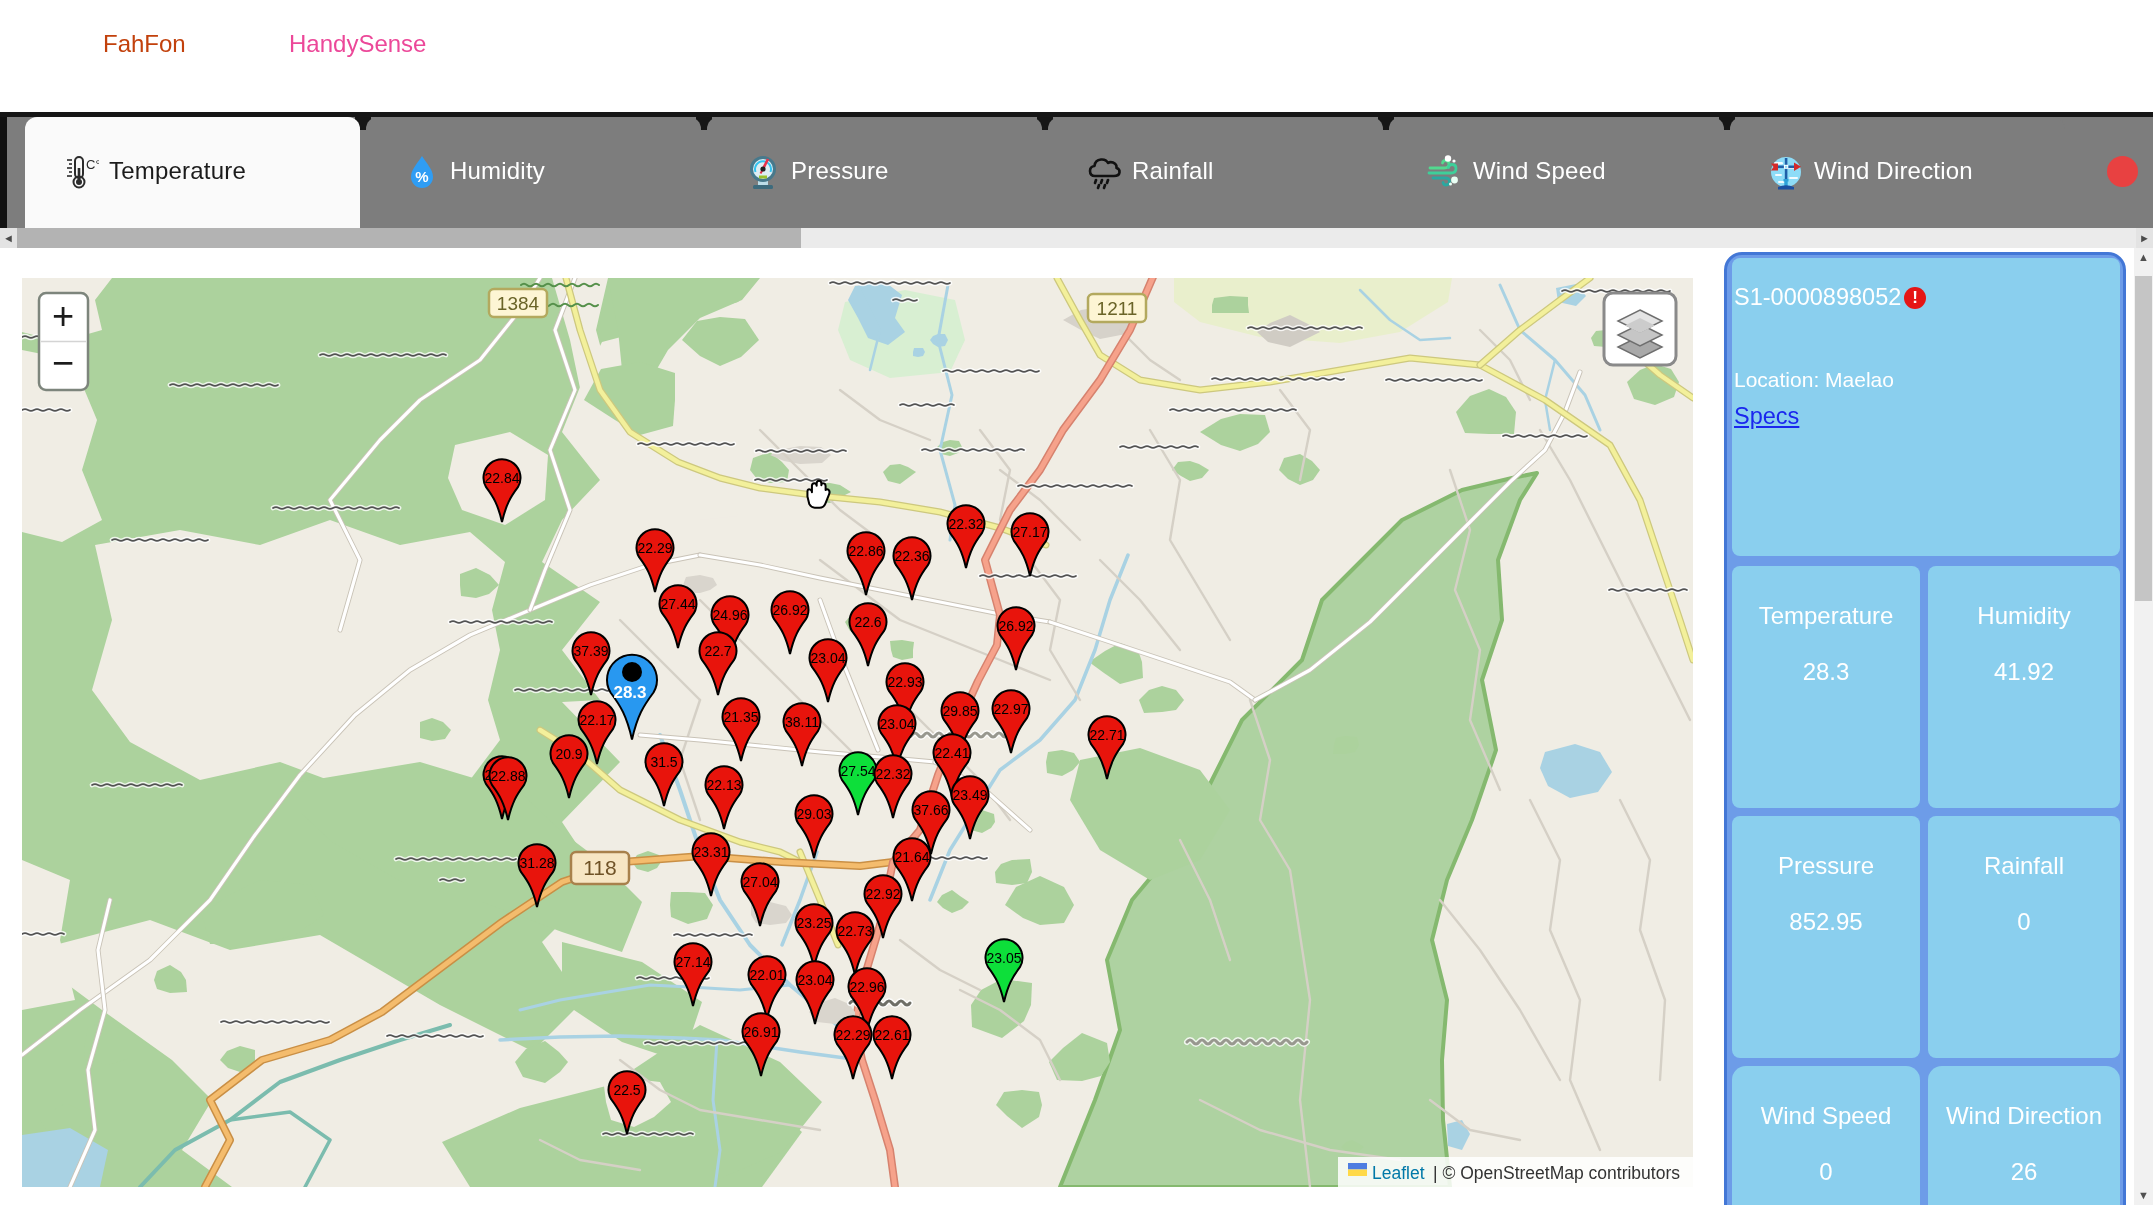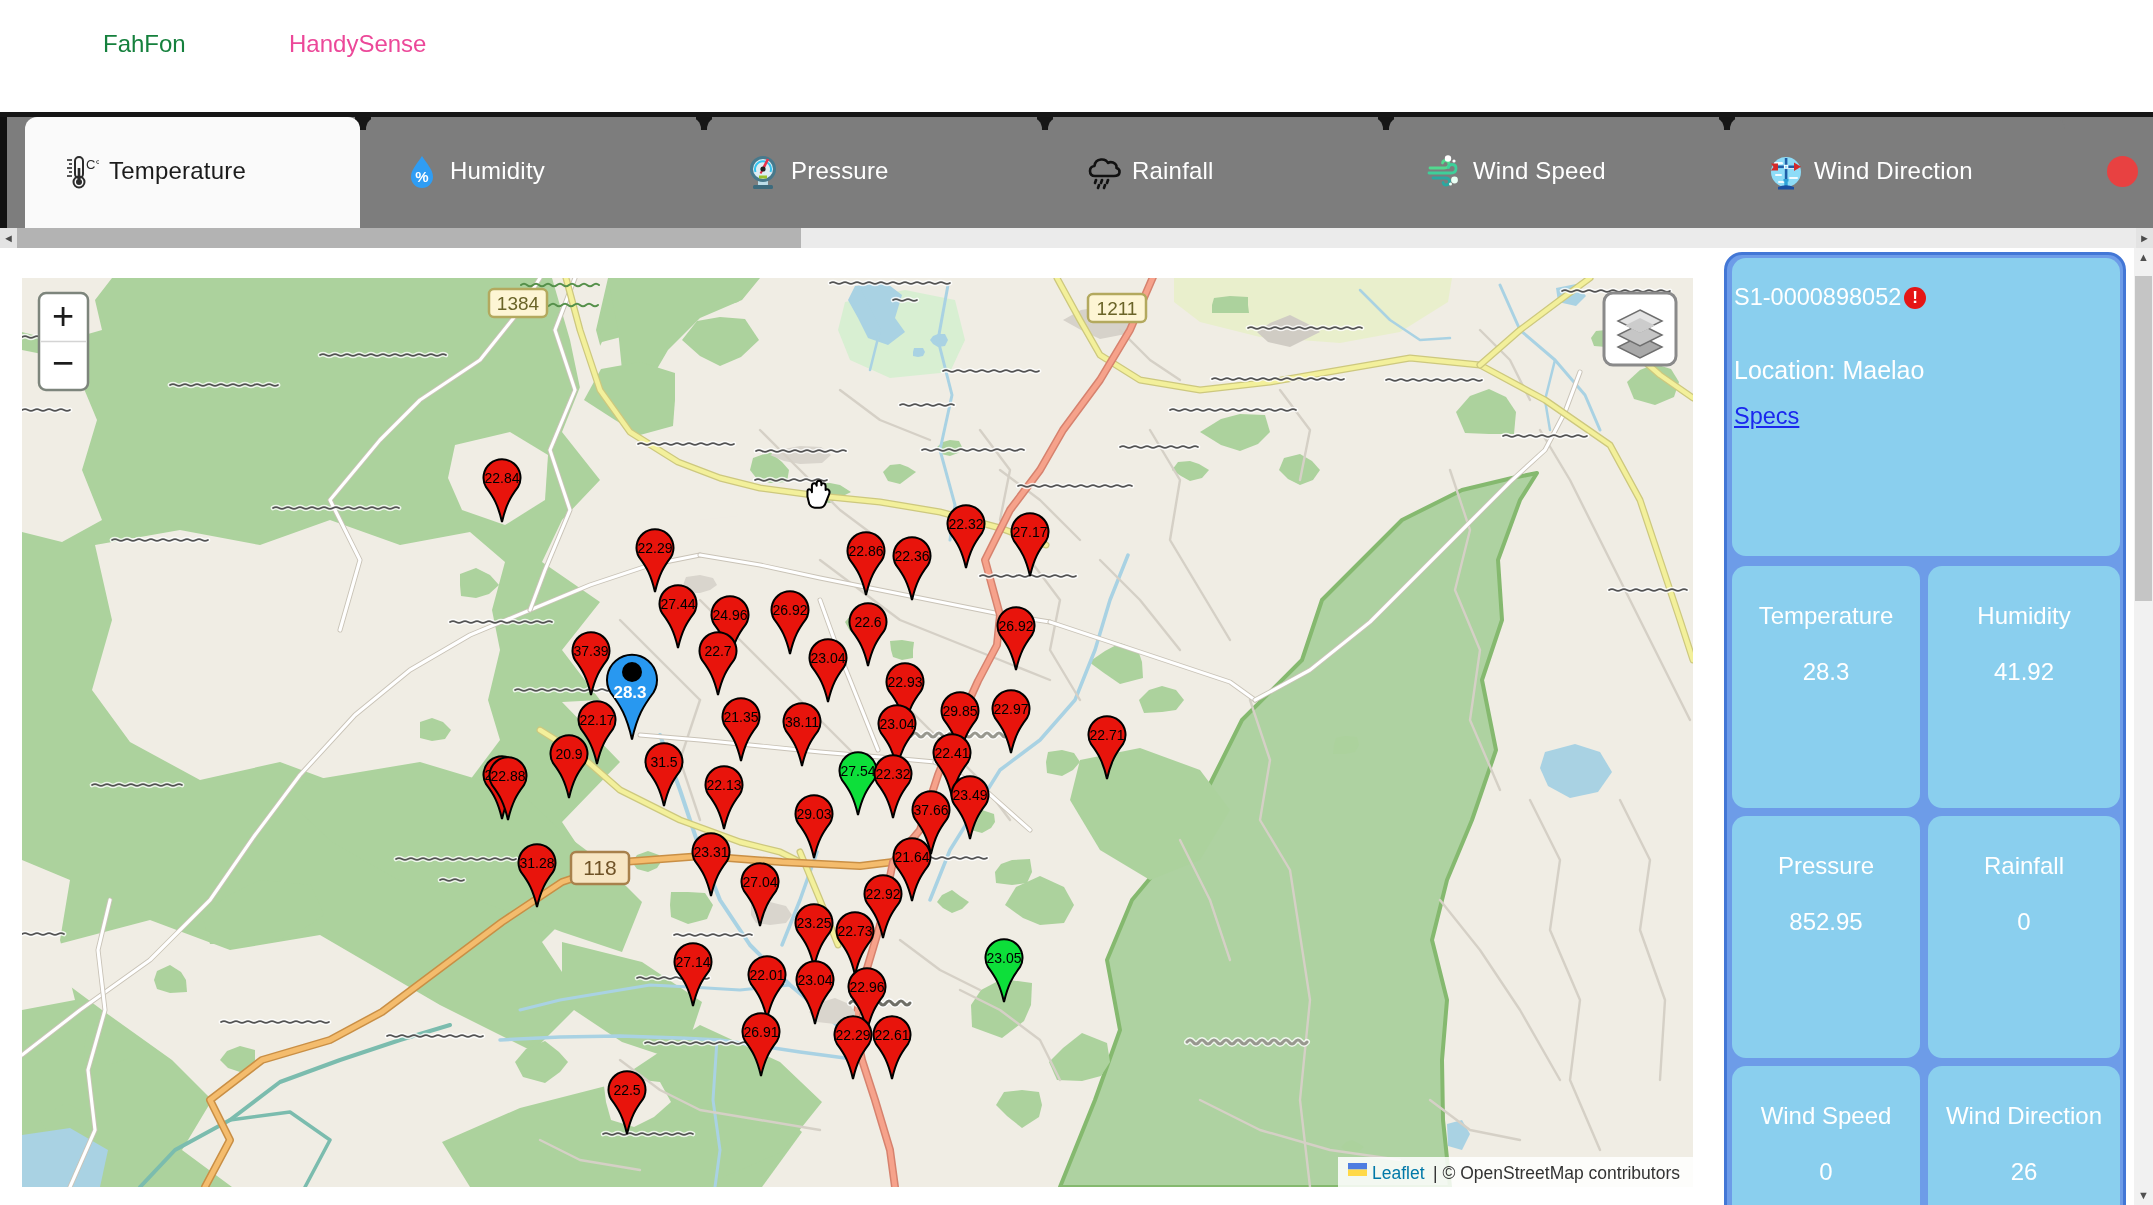--- a/index.html
+++ b/index.html
@@ -9,35 +9,35 @@
 .tab{position:absolute;top:0;width:335px;height:111px;background:#7d7d7d;border-radius:12px 12px 0 0;color:#fff}
 .notch{position:absolute;top:0;width:16px;height:13px;background:#161616}
 .tab span{position:absolute;left:84px;top:40px;font-size:24px;letter-spacing:0.2px}
 .tab.active{background:#fafafa;color:#1b1b1b}
 #reddot{position:absolute;left:2107px;top:39px;width:31px;height:31px;border-radius:50%;background:#e84141}
 #hscroll{position:absolute;left:0;top:228px;width:2153px;height:20px;background:#ebebeb}
 #hthumb{position:absolute;left:17px;top:0px;width:784px;height:20px;background:#b3b3b3}
 .harr{position:absolute;top:0;width:17px;height:20px;background:#e3e3e3;color:#4a4a4a;font-size:11px;line-height:20px;text-align:center}
 #main{position:absolute;left:0;top:0;width:2153px;height:1205px}
 #sidebar{position:absolute;left:1724px;top:252px;width:402px;height:980px;background:#6d9ce8;border:3px solid #4377d6;border-radius:18px;padding:8px}
-.card{position:absolute;background:#8acfee;border-radius:14px;color:#fff}
+.card{position:absolute;background:#8acfee;border-radius:8px;color:#fff}
 #card1{left:1732px;top:258px;width:388px;height:298px}
 #card1 .t1{position:absolute;left:2px;top:26px;font-size:23.5px}
-#card1 .t2{position:absolute;left:2px;top:98px;font-size:25px}
+#card1 .t2{position:absolute;left:2px;top:110px;font-size:21px}
 #card1 a{position:absolute;left:2px;top:145px;font-size:23.5px;color:#1a27ee}
 .scard{width:188px;height:242px;text-align:center}
 .scard .ti{position:absolute;width:100%;top:36px;font-size:24px}
 .scard .va{position:absolute;width:100%;top:92px;font-size:24px}
 #vscroll{position:absolute;left:2134px;top:248px;width:19px;height:957px;background:#f1f1f1}
 #vthumb{position:absolute;left:1px;top:28px;width:17px;height:325px;background:#c5c5c5}
 .varr{position:absolute;left:0;width:19px;height:19px;color:#505050;font-size:11px;line-height:19px;text-align:center}
 .excl{position:absolute;left:172px;top:29px;width:22px;height:22px;border-radius:50%;background:#e51515;color:#fff;font-size:17px;font-weight:bold;text-align:center;line-height:22px}
 </style></head><body>
 <div class="hdr">
-<a style="left:103px;color:#15803d">FahFon</a>
+<a style="left:103px;color:#c2410c">FahFon</a>
 <a style="left:289px;color:#ec4899">HandySense</a>
 </div>
 <div id="blackbar"></div>
 <div id="tabbar">
     <div class="edge"></div>
     <div class="notch" style="left:355px"></div>
     <div class="notch" style="left:696px"></div>
     <div class="notch" style="left:1037px"></div>
     <div class="notch" style="left:1378px"></div>
     <div class="notch" style="left:1719px"></div>

